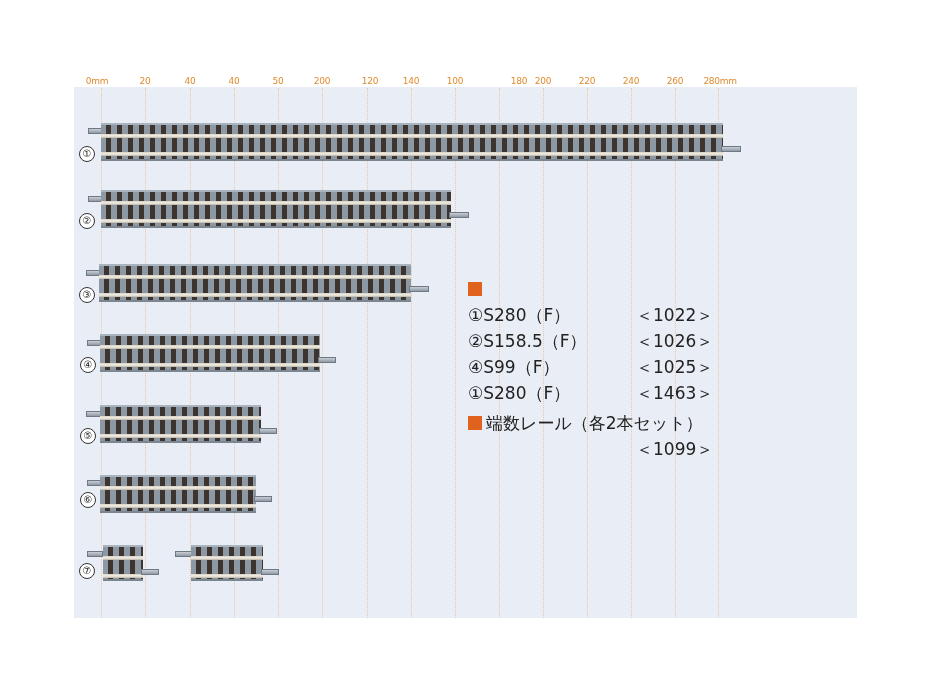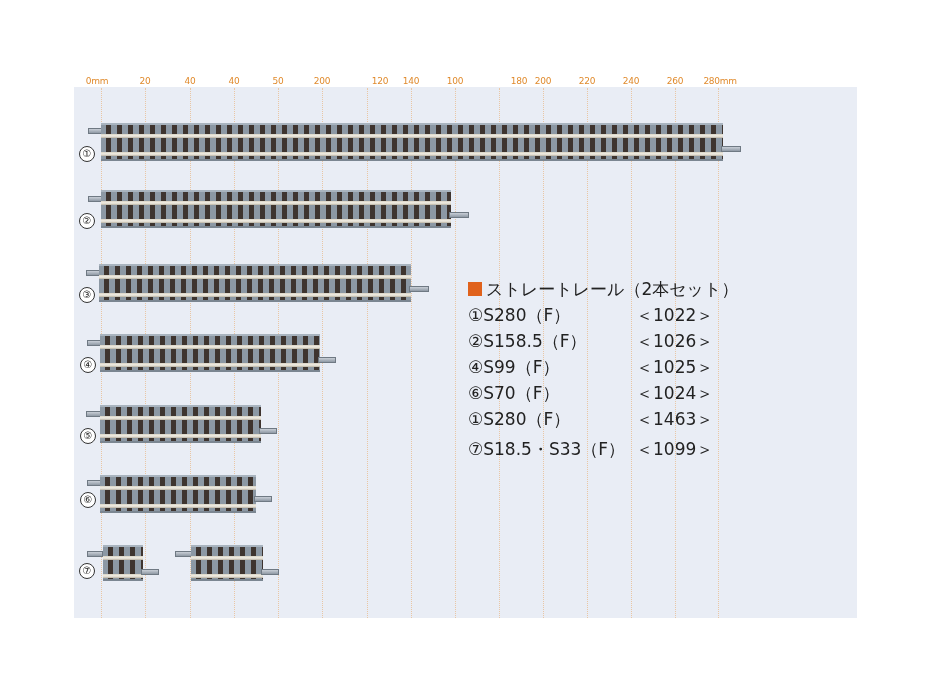--- a/index.html
+++ b/index.html
@@ -28,21 +28,21 @@
 
 <div class="panel"></div>
 
 <div id="ruler">
   <span class="tick-label" style="left:97px">0mm</span>
   <span class="tick-label" style="left:145px">20</span>
   <span class="tick-label" style="left:190px">40</span>
   <span class="tick-label" style="left:234px">40</span>
   <span class="tick-label" style="left:278px">50</span>
   <span class="tick-label" style="left:322px">200</span>
-  <span class="tick-label" style="left:380px">120</span>
+  <span class="tick-label" style="left:370px">120</span>
   <span class="tick-label" style="left:411px">140</span>
   <span class="tick-label" style="left:455px">100</span>
   <span class="tick-label" style="left:519px">180</span>
   <span class="tick-label" style="left:543px">200</span>
   <span class="tick-label" style="left:587px">220</span>
   <span class="tick-label" style="left:631px">240</span>
   <span class="tick-label" style="left:675px">260</span>
   <span class="tick-label" style="left:720px">280mm</span>
 
   <div class="tick-line" style="left:101px"></div>
@@ -109,24 +109,26 @@
   <div class="joiner" style="left:87px; top:551px; width:16px;"></div>
   <div class="track" style="left:103px; top:545px; width:40px; height:36px;"></div>
   <div class="joiner" style="left:141px; top:569px; width:18px;"></div>
   <div class="joiner" style="left:175px; top:551px; width:18px;"></div>
   <div class="track" style="left:191px; top:545px; width:72px; height:36px;"></div>
   <div class="joiner" style="left:261px; top:569px; width:18px;"></div>
 </div>
 
 <div class="legend">
   <div class="line heading">
-    <span class="sq"></span><span>ストレートレール（2本セット）</span>
+    <span class="sq"></span>
   </div>
   <div class="line"><span>①S280（F）</span><span class="code">＜1022＞</span></div>
   <div class="line"><span>②S158.5（F）</span><span class="code">＜1026＞</span></div>
   <div class="line"><span>④S99（F）</span><span class="code">＜1025＞</span></div>
-  <div class="line"><span>⑥S70（F）</span><span class="code">＜1024＞</span></div>
 
   <div class="line"><span>①S280（F）</span><span class="code">＜1463＞</span></div>
 
   <div class="gap"></div>
-  <div class="line"><span>⑦S18.5・S33（F）</span><span class="code">＜1099＞</span></div>
+  <div class="line heading">
+    <span class="sq"></span><span>端数レール（各2本セット）</span>
+  </div>
+  <div class="line"><span class="code">＜1099＞</span></div>
 </div>
 
 </body></html>

